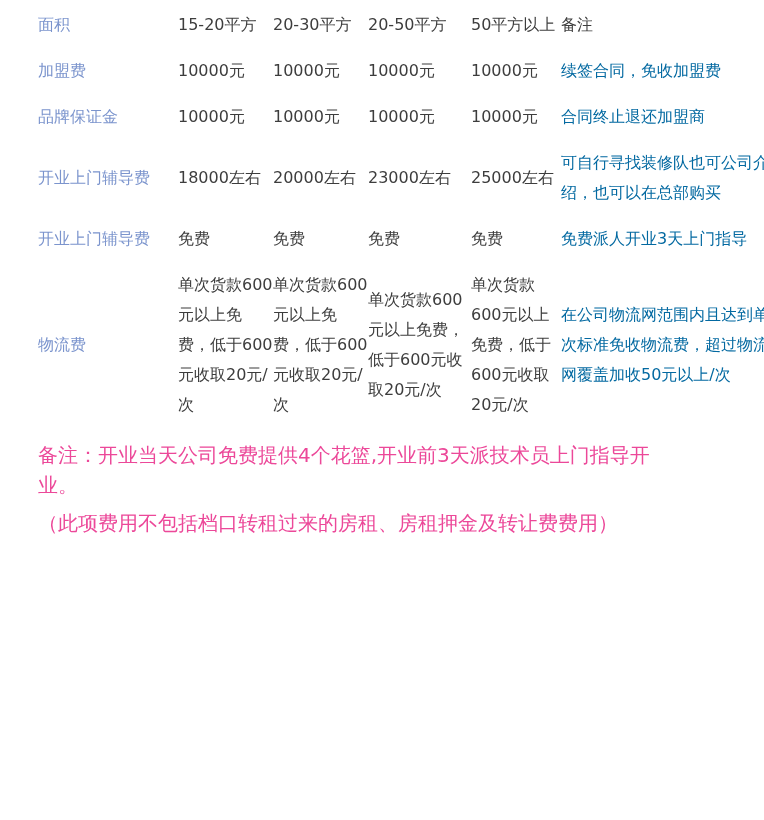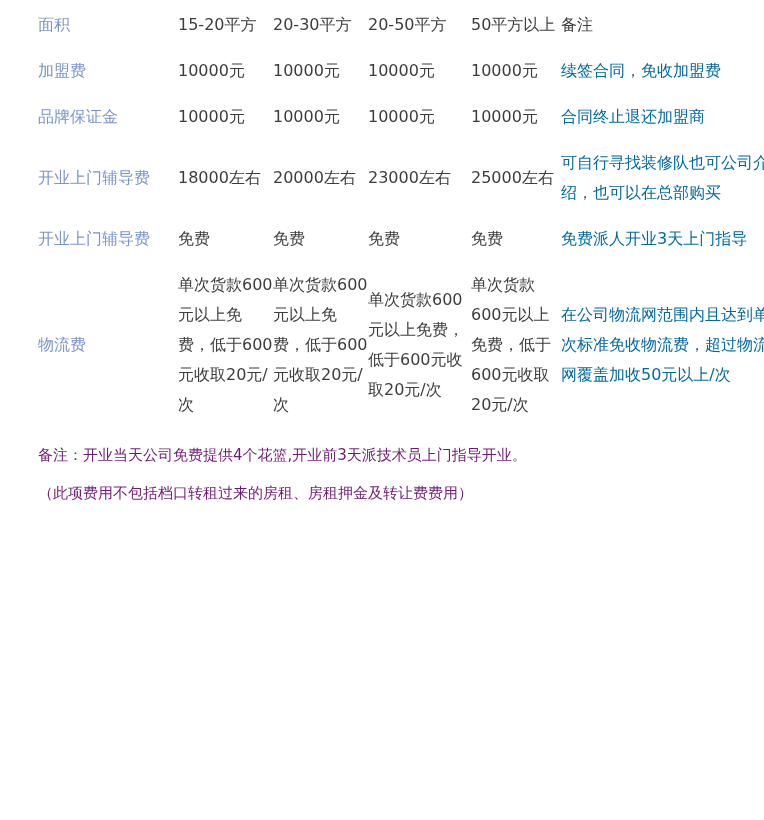--- a/index.html
+++ b/index.html
@@ -33,23 +33,23 @@
   }
   .fee-table .row-label {
     color: #7b94cd;
     padding-left: 2px;
   }
   .fee-table .note-cell {
     color: #0369a1;
   }
   .footer {
     margin-top: 12px;
-    font-size: 15px;
+    font-size: 20px;
     line-height: 30px;
-    color: #701a75;
+    color: #ec4899;
   }
   .footer p {
     margin: 0 0 8px 2px;
   }
 </style>
 </head>
 <body>
 
 <div class="page">
 

